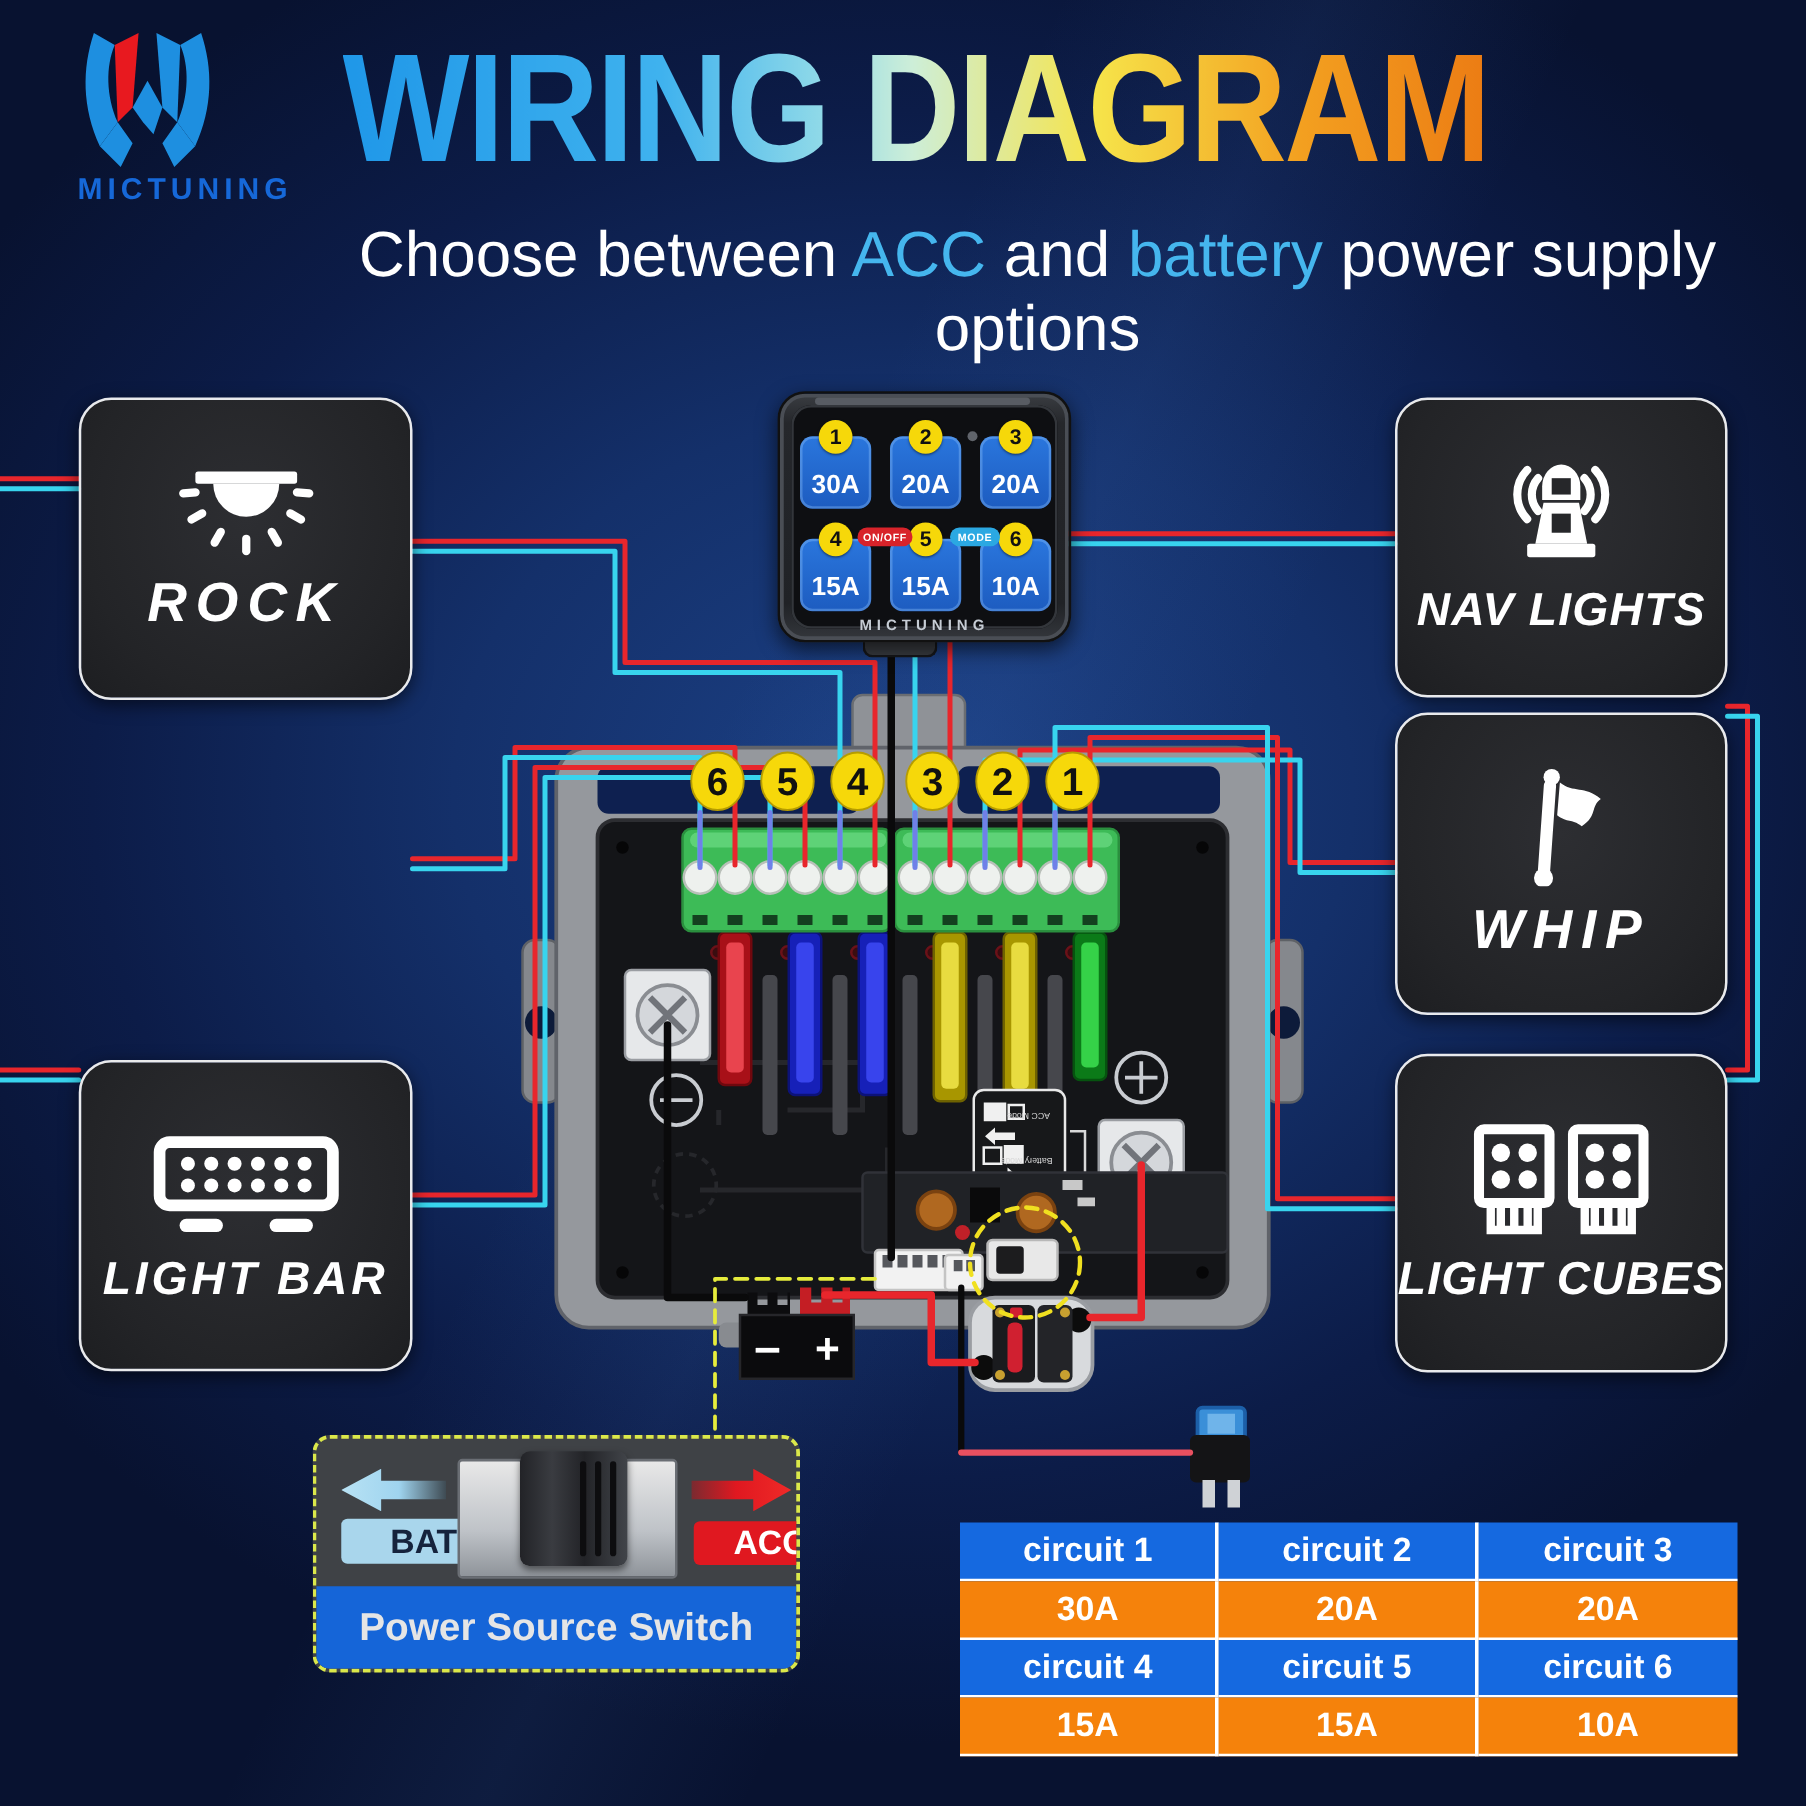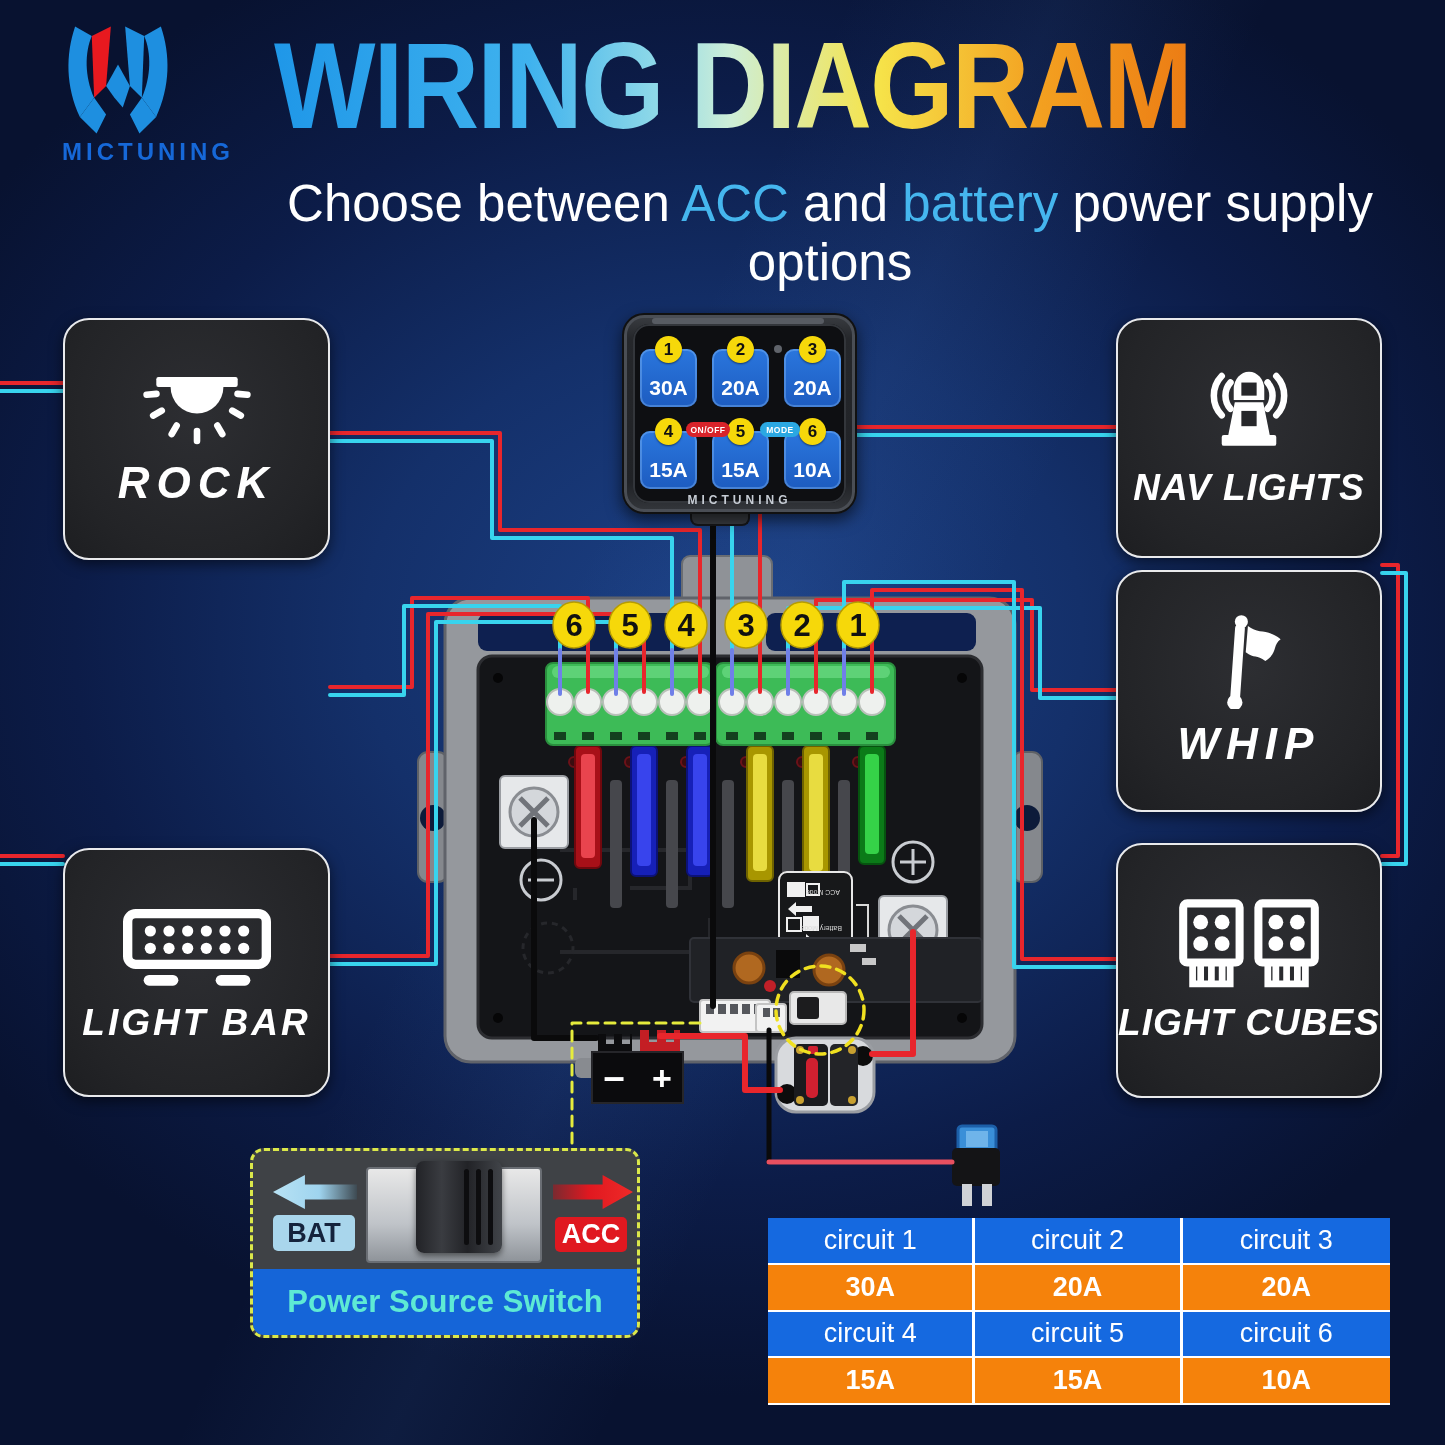--- a/index.html
+++ b/index.html
@@ -44,41 +44,41 @@
     display:flex;align-items:center;justify-content:center;letter-spacing:.5px;}
   .panel-brand{position:absolute;left:0;right:0;bottom:5px;text-align:center;color:#c6ccd4;
     font-weight:bold;font-size:12px;letter-spacing:4px;}
   .panel-gloss{position:absolute;left:28px;top:3px;width:172px;height:6px;border-radius:4px;background:#585c63;}
   .panel-dot{position:absolute;left:150px;top:30px;width:8px;height:8px;border-radius:50%;background:#60646b;}
   .panel-tab{left:690px;top:508px;width:56px;height:16px;background:#3a3d42;border-radius:0 0 8px 8px;border:2px solid #17181b;border-top:none;}
   
   .callout{left:250px;top:1148px;width:390px;height:190px;border:3px dashed #dbe84a;border-radius:14px;
     overflow:hidden;box-sizing:border-box;background:#3f4246;}
   .callout-blue{position:absolute;left:0;right:0;bottom:0;height:66px;background:#1565d8;
-    display:flex;align-items:center;justify-content:center;color:#5eead4;font-weight:bold;font-size:31px;}
+    display:flex;align-items:center;justify-content:center;color:#e5e5e5;font-weight:bold;font-size:31px;}
   .slide-switch{position:absolute;left:113px;top:16px;width:172px;height:92px;border-radius:4px;
     background:linear-gradient(180deg,#e8e8e8 0%,#bfc3c8 60%,#8f949a 100%);border:2px solid #6a6e74;}
   .slide-knob{position:absolute;left:48px;top:-8px;width:86px;height:92px;border-radius:8px;
     background:linear-gradient(90deg,#222327 0%,#3a3c41 30%,#222327 60%,#414449 100%);
     box-shadow:0 3px 6px rgba(0,0,0,.5);}
   .knob-ridge{position:absolute;top:8px;bottom:8px;width:5px;background:#0d0d0f;border-radius:3px;}
   .arrow-left{position:absolute;left:20px;top:24px;width:84px;height:34px;background:linear-gradient(270deg,#3e4a52 0%,#9fd4ef 45%,#b8e2f4 100%);
     clip-path:polygon(0 50%,38% 0,38% 28%,100% 28%,100% 72%,38% 72%,38% 100%);}
   .arrow-right{position:absolute;left:300px;top:24px;width:80px;height:34px;background:linear-gradient(90deg,#7a2a30 0%,#e01820 45%,#ef2a28 100%);
     clip-path:polygon(100% 50%,62% 0,62% 28%,0 28%,0 72%,62% 72%,62% 100%);}
-  .tag{position:absolute;border-radius:5px;font-weight:bold;font-size:27px;display:flex;align-items:center;justify-content:center;}
+  .tag{position:absolute;border-radius:5px;font-weight:bold;font-size:27px;display:flex;align-items:center;justify-content:center;padding-left:25px;}
   .tag-bat{left:20px;top:64px;width:82px;height:36px;background:#a9d6ec;color:#15233c;}
   .tag-acc{left:302px;top:66px;width:72px;height:35px;background:#e01820;color:#fff;}
   
   .amp-table{left:768px;top:1218px;width:622px;height:187px;display:grid;
     grid-template-columns:1fr 1fr 1fr;grid-template-rows:1fr 1fr 1fr 1fr;}
   .amp-cell{display:flex;align-items:center;justify-content:center;color:#fff;font-size:27px;
     border-right:3px solid #fff;border-bottom:2px solid #fff;}
   .amp-cell.last{border-right:none;}
-  .row-blue{background:#1569e0;}
+  .row-blue{background:#1569e0;font-weight:bold;}
   .row-orange{background:#f5820b;font-weight:bold;}
 </style>
 </head>
 <body>
 
 <div class="canvas">
 
   <svg class="abs" style="left:0;top:0" width="1445" height="1445" viewBox="0 0 1445 1445">
 
     <g>

